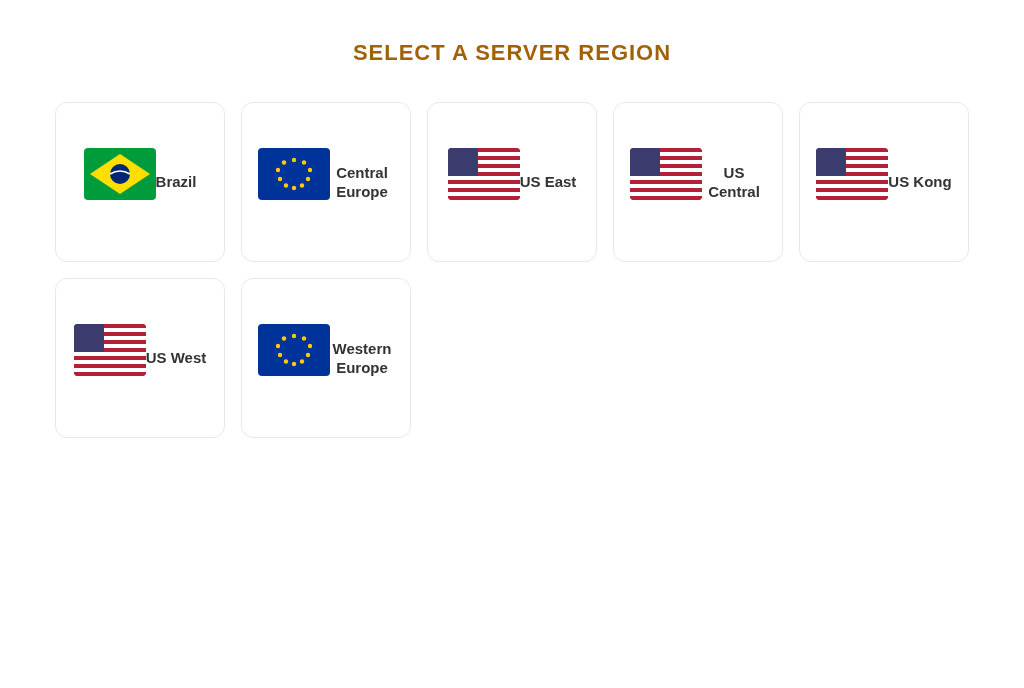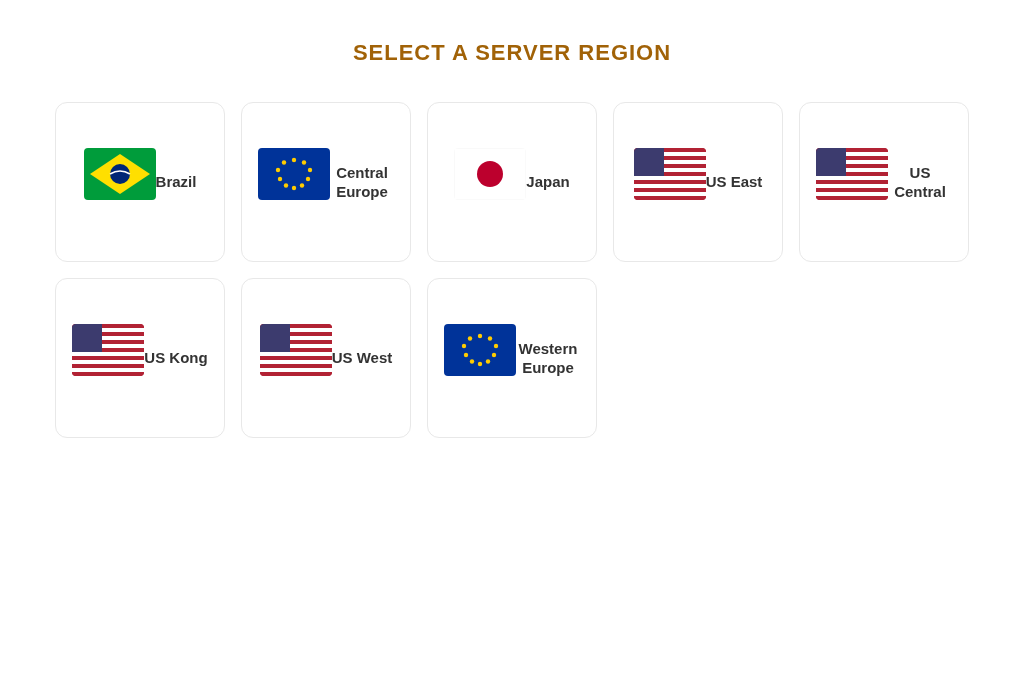--- a/index.html
+++ b/index.html
@@ -106,29 +106,20 @@
         <circle cx="20" cy="22" r="2.2"></circle>
         <circle cx="26" cy="14.5" r="2.2"></circle>
       </g>
     </svg>
       </div>
       <div class="region-label">Central Europe</div>
     </div>
     <div class="region-card">
       <div class="flag-container">
         <svg viewBox="0 0 72 52" xmlns="http://www.w3.org/2000/svg">
-      <rect width="72" height="52" fill="#ffffff" stroke="#e8e8e8" stroke-width="0.5"></rect>
-      <circle cx="36" cy="26" r="13" fill="#bc002d"></circle>
-    </svg>
-      </div>
-      <div class="region-label">Japan</div>
-    </div>
-    <div class="region-card">
-      <div class="flag-container">
-        <svg viewBox="0 0 72 52" xmlns="http://www.w3.org/2000/svg">
       <rect width="72" height="52" fill="#b22234"></rect>
       <rect y="0" width="72" height="4" fill="#b22234"></rect>
       <rect y="4" width="72" height="4" fill="white"></rect>
       <rect y="8" width="72" height="4" fill="#b22234"></rect>
       <rect y="12" width="72" height="4" fill="white"></rect>
       <rect y="16" width="72" height="4" fill="#b22234"></rect>
       <rect y="20" width="72" height="4" fill="white"></rect>
       <rect y="24" width="72" height="4" fill="#b22234"></rect>
       <rect y="28" width="72" height="4" fill="white"></rect>
       <rect y="32" width="72" height="4" fill="#b22234"></rect>

